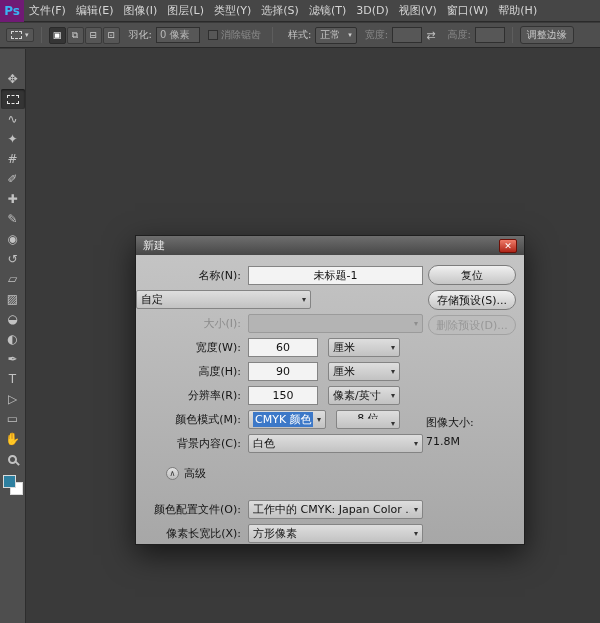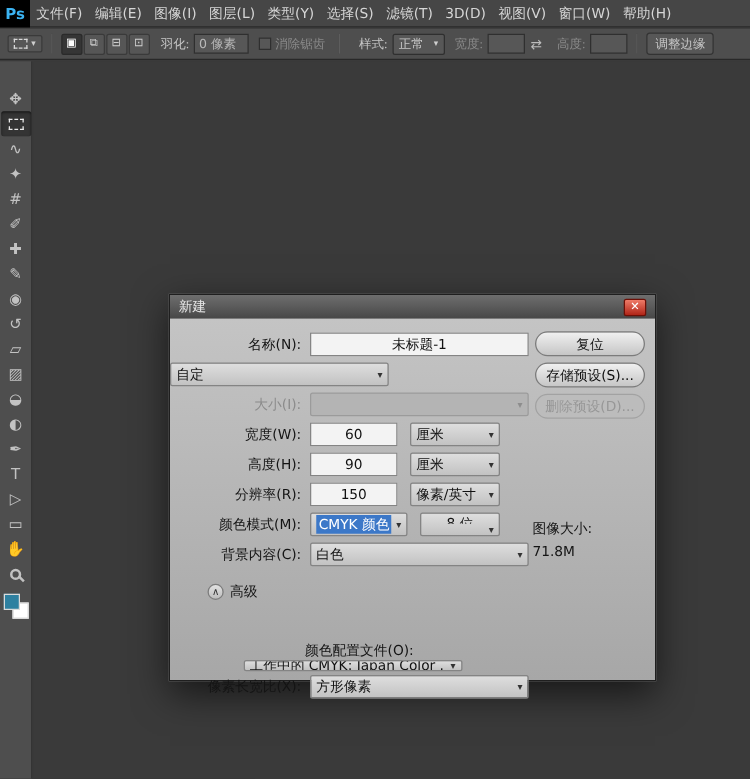--- a/index.html
+++ b/index.html
@@ -2,38 +2,38 @@
 <html><head>
 <meta charset="utf-8">
 <style>
   * { box-sizing: border-box; margin: 0; padding: 0; }
   html,body { width:600px; height:623px; overflow:hidden; }
   body { font-family:"DejaVu Sans","Liberation Sans",sans-serif; background:#3a3a3a; position:relative; }
 
   
   .menubar { position:absolute; top:0; left:0; right:0; height:22px; background:#464646;
              border-bottom:1px solid #2a2a2a; display:flex; align-items:center; z-index:5; }
-  .logo { width:24px; height:22px; background:#000000; color:#3bb3f2; font-size:12px; font-weight:bold;
+  .logo { width:24px; height:22px; background:#701a75; color:#3bb3f2; font-size:12px; font-weight:bold;
           display:flex; align-items:center; justify-content:center; flex:none; }
   .menu-item { color:#d6d6d6; font-size:11px; padding:0 5px; line-height:22px; white-space:nowrap; cursor:default; }
 
   
   .optionsbar { position:absolute; top:23px; left:0; right:0; height:25px; background:#4e4e4e;
                 border-bottom:1px solid #282828; display:flex; align-items:center; font-size:10px;
                 color:#c6c6c6; padding:0 6px; white-space:nowrap; overflow:hidden; z-index:4; }
   .tp { display:flex; align-items:center; gap:3px; padding:2px 4px; border:1px solid #3a3a3a;
         border-radius:2px; background:#565656; }
   .dashed-sq { width:11px; height:8px; border:1px dashed #d8d8d8; display:inline-block; }
   .tiny-arrow { font-size:7px; color:#cfcfcf; }
   .sep { width:1px; height:16px; background:#393939; border-right:1px solid #5d5d5d; margin:0 7px; flex:none; }
   .mode-btn { width:17px; height:17px; margin-right:1px; background:#565656; border:1px solid #3a3a3a;
               border-radius:2px; color:#cfcfcf; font-size:9px; display:flex; align-items:center;
               justify-content:center; }
   .mode-btn.pressed { background:#353535; border-color:#2a2a2a; color:#fff; }
-  .opt-label { margin:0 4px 0 8px;font-family:Liberation Serif, serif; }
+  .opt-label { margin:0 4px 0 8px; }
   .opt-label.disabled, .disabled-txt { color:#8a8a8a; }
   .opt-input { height:16px; background:#575757; border:1px solid #2f2f2f; color:#b8b8b8;
                font-size:10px; padding:0 3px; font-family:inherit; }
   .opt-input.feather { width:44px; }
   .opt-input.small { width:30px; }
   .checkbox { width:10px; height:10px; background:#575757; border:1px solid #2f2f2f;
               display:inline-block; margin:0 3px 0 8px; }
   .opt-dd { height:17px; background:#575757; border:1px solid #2f2f2f; border-radius:2px;
             display:inline-flex; align-items:center; gap:8px; padding:0 4px; color:#c6c6c6; }
   .swap { margin:0 4px; color:#bdbdbd; font-size:11px; }
@@ -82,21 +82,21 @@
   .dd .dd-arrow { margin-left:auto; font-size:8px; color:#333; padding-left:4px; flex:none; }
   .dd.disabled { background:#b4b4b4; border-color:#9b9b9b; }
   .dd.disabled .dd-arrow { color:#8d8d8d; }
   .gap10 { width:10px; flex:none; }
   .hl { background:#3c78c8; color:#fff; padding:0 2px; }
   .adv-row { margin-top:6px; }
   .expander { width:13px; height:13px; border:1px solid #7c7c7c; border-radius:50%; margin-left:30px;
               background:linear-gradient(#e2e2e2,#bdbdbd); color:#333; font-size:8px; line-height:12px;
               text-align:center; flex:none; }
   .adv-label { font-size:11px; color:#141414; margin-left:5px; }
-  .profile-row { margin-top:28px;flex-direction:column; }
+  .profile-row { margin-top:12px; }
   .side { position:absolute; right:6px; top:10px; width:92px; }
   .btn { display:block; width:88px; height:20px; margin:0 auto 5px auto; border-radius:10px;
          background:linear-gradient(#f0f0f0,#c6c6c6); border:1px solid #7c7c7c; font-size:11px;
          color:#111; font-family:inherit; white-space:nowrap; }
   .btn.ok { box-shadow:0 0 0 1px #74a8d4; }
   .btn.disabled { color:#979797; background:#bcbcbc; border-color:#a2a2a2; }
   .img-size { margin-top:80px; text-align:left; font-size:11px; color:#141414; }
   .img-size div { margin-bottom:5px; }
 </style>
 </head>

